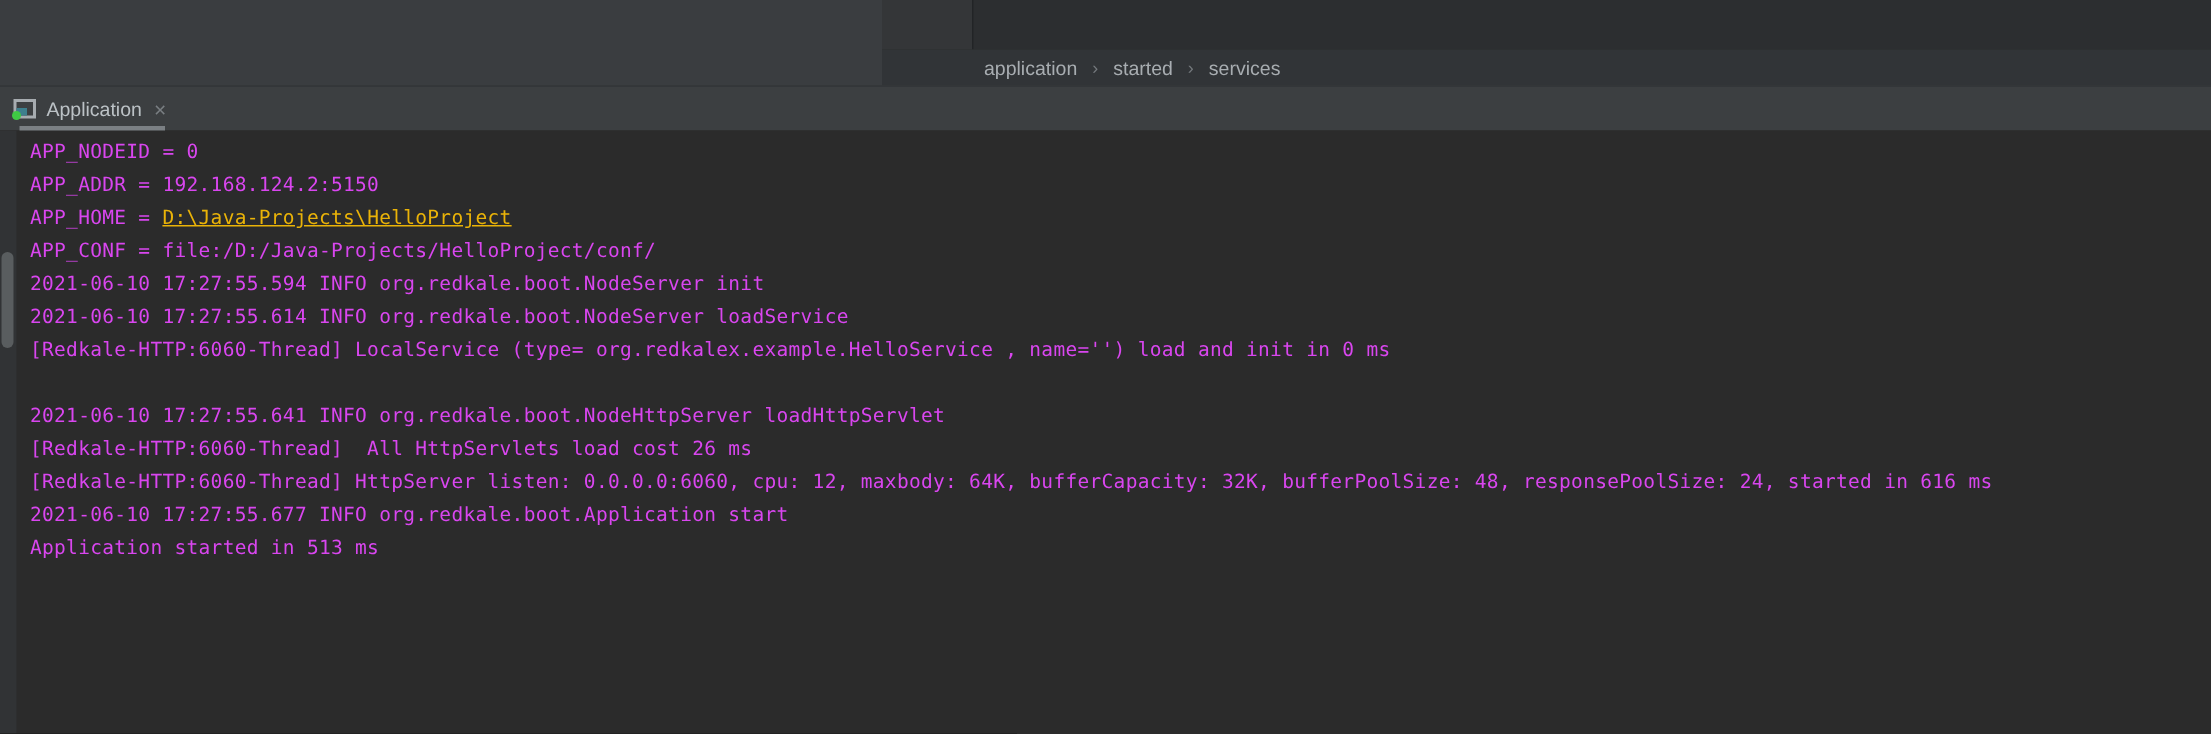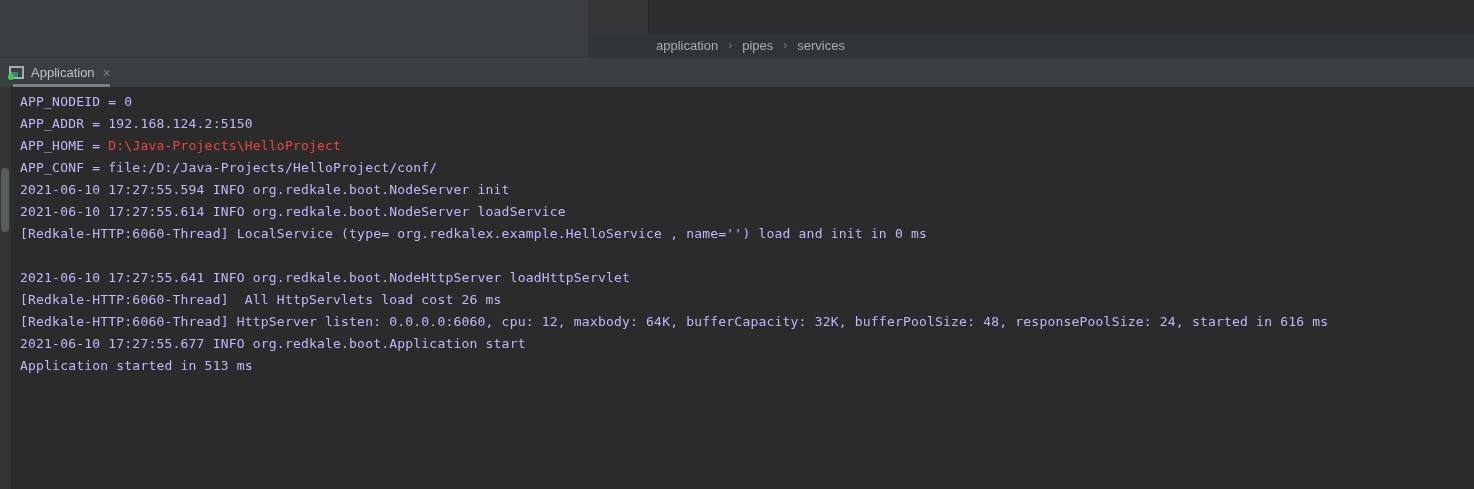--- a/index.html
+++ b/index.html
@@ -31,38 +31,38 @@
   
   .console {
     position:absolute; left:0; top:87px; width:1474px; height:402px;
     background:#2b2b2b; padding:4px 0 0 20px; overflow:hidden;
   }
   .log-line {
     font-family:"DejaVu Sans Mono", monospace;
     font-size:13px; line-height:22px; letter-spacing:0.2px;
     white-space:pre; color:#e0544f;
   }
-  .log-err  { color:#c4b5fd; }
-  .log-link { color:#ef4444; cursor:pointer; }
+  .log-err  { color:#d946ef; }
+  .log-link { color:#eab308; text-decoration:underline; cursor:pointer; }
   
   .console-gutter { position:absolute; left:0; top:87px; width:11px; height:402px; background:#313335; }
   .gutter-thumb { position:absolute; left:1px; top:81px; width:8px; height:64px; background:#595d5f; border-radius:4px; }
 </style>
 </head>
 <body>
 
 <div class="root">
 
   <div class="editor-left-panel"></div>
   <div class="editor-top-a"></div>
   <div class="editor-top-b"></div>
   <div class="breadcrumb-bar">
       <span class="crumb">application</span>
       <span class="sep">›</span>
-      <span class="crumb">pipes</span>
+      <span class="crumb">started</span>
       <span class="sep">›</span>
       <span class="crumb">services</span>
     </div>
 
   <div class="tab-strip">
     <div class="tab">
       <span class="console-icon">
         <span class="frame"></span>
           <span class="screen"></span>
           <span class="dot"></span>

